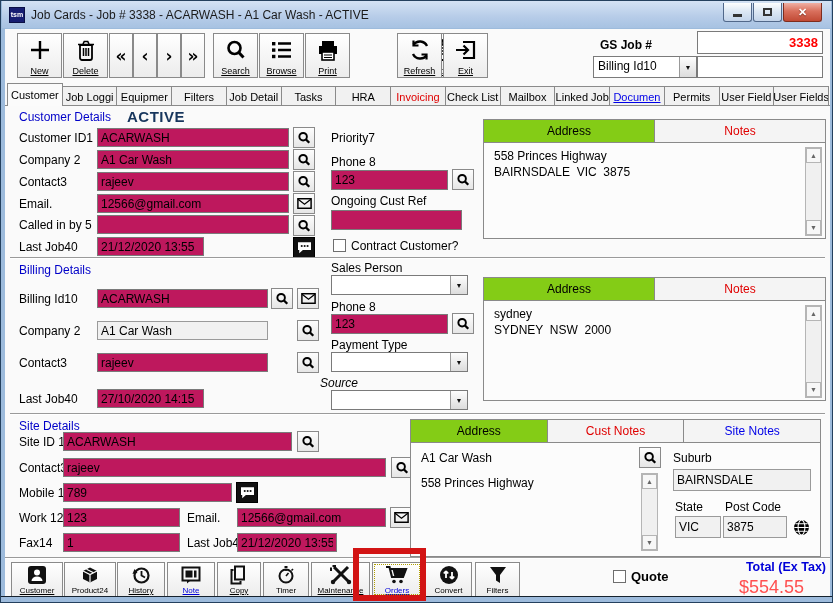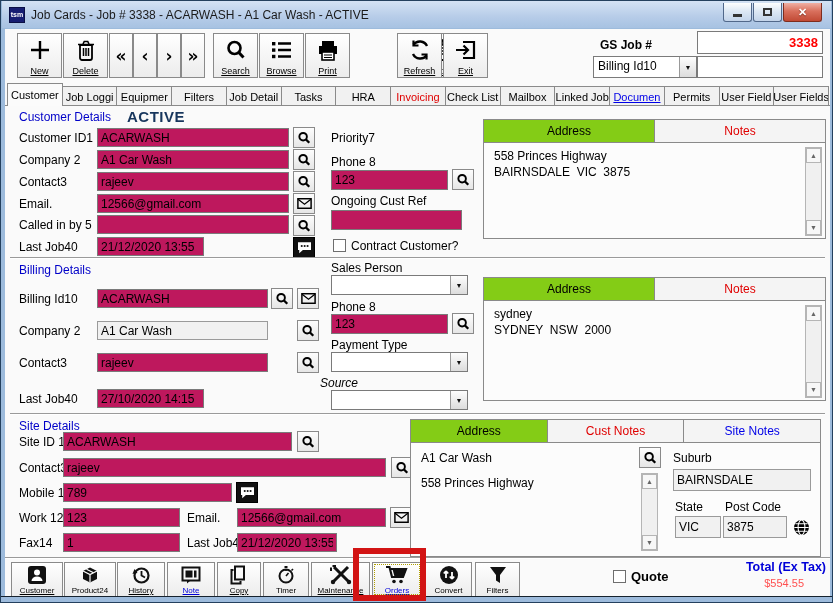--- a/index.html
+++ b/index.html
@@ -78,21 +78,21 @@
   .bb-btn { position:absolute; top:533px; height:35px; border:1px solid #8a8a8a; background:linear-gradient(#ffffff,#ececec);
     display:flex; flex-direction:column; align-items:center; }
   .bb-btn .ic { flex:1; display:flex; align-items:center; justify-content:center; }
   .bb-btn .lbl { font-size:8px; white-space:nowrap; padding-bottom:1px; }
   .bb-btn .lbl.u { text-decoration:underline; }
   .bb-btn .lbl.blue { color:#0000d8; text-decoration:underline; }
   .focus-dotted { outline:1px dotted #b0a000; outline-offset:-3px; }
   .annotation-box { position:absolute; left:352px; top:547px; width:73px; height:53px; border:6px solid #d21414; z-index:60; }
   .quote-label { position:absolute; font-size:13px; font-weight:bold; }
   .total-label { position:absolute; right:4px; top:531px; color:#0000d8; font-weight:bold; font-size:12.5px; white-space:nowrap; }
-  .total-value { position:absolute; right:26px; top:548px; color:#ff5050; font-size:11px; }
+  .total-value { position:absolute; right:26px; top:548px; color:#ff5050; font-size:18px; }
   .bottom-border { position:absolute; left:0; right:0; bottom:0; height:6px; background:#9dbbdc; border-top:1px solid #16222e; }
   svg { display:block; }
 </style>
 </head>
 <body>
 
 <div class="window">
 
   <div class="titlebar">
     <div class="app-icon">tsm</div>

